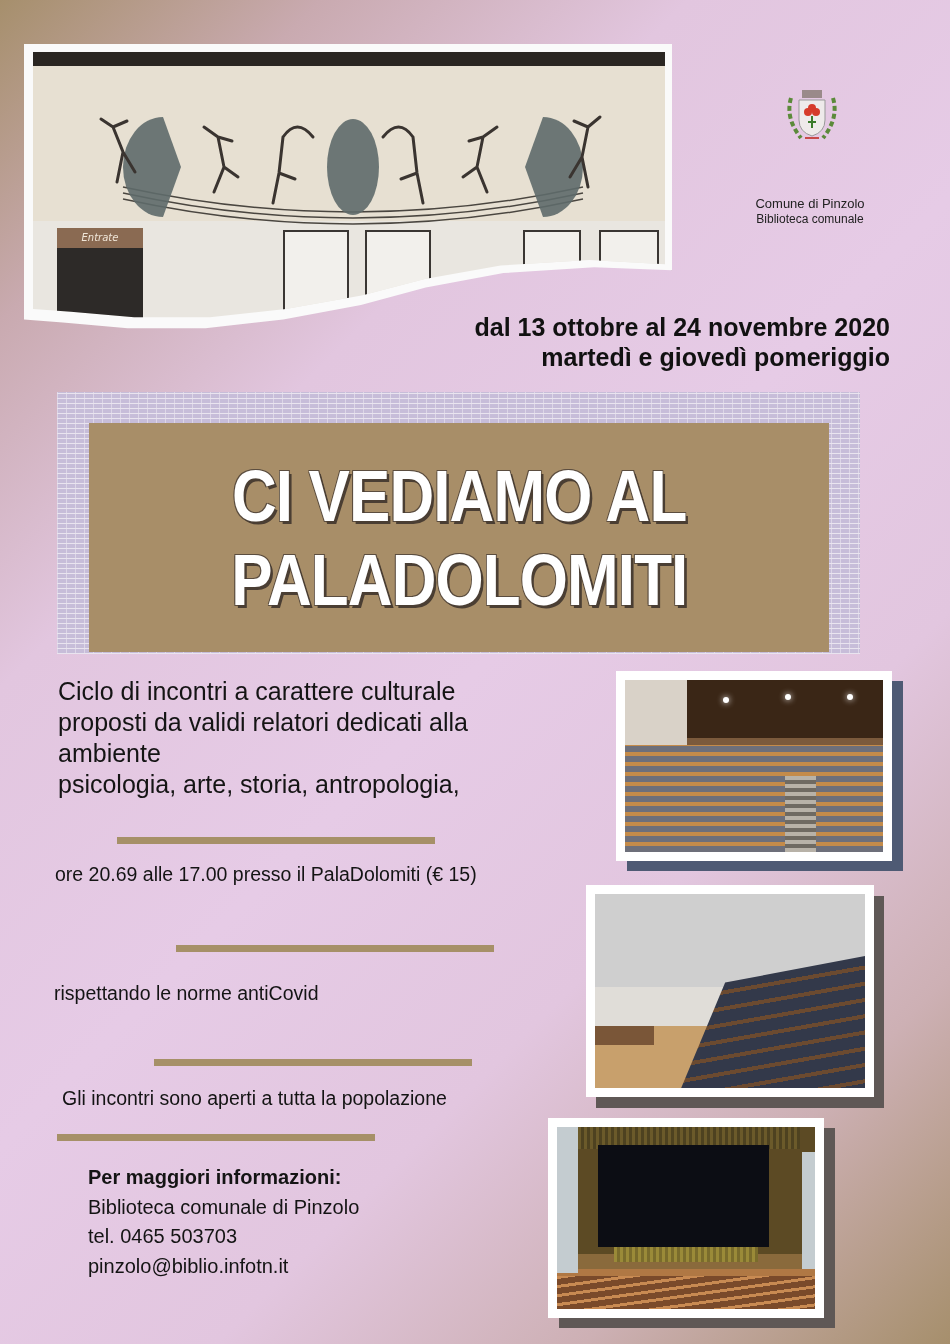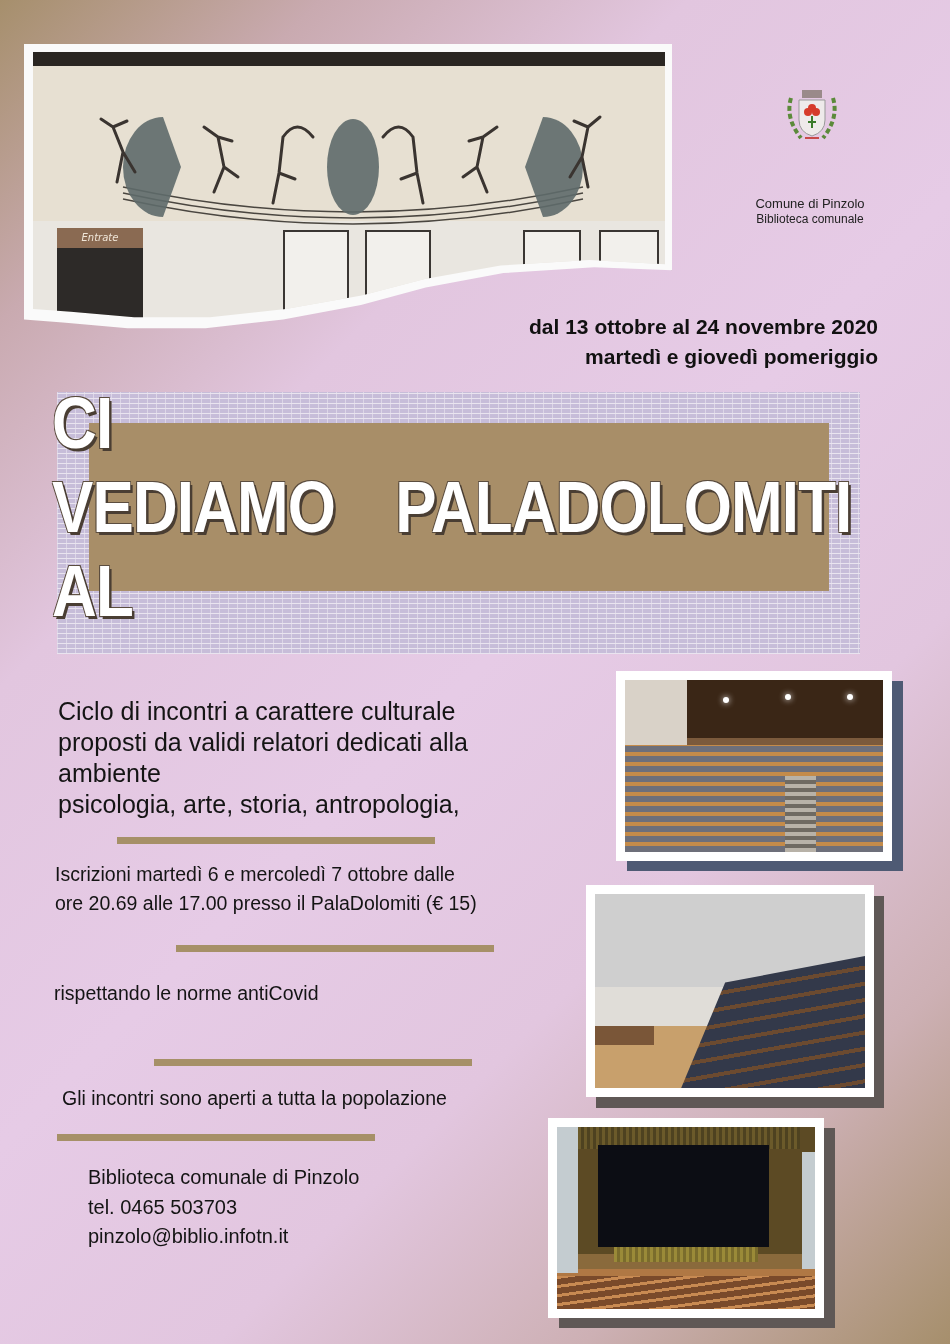--- a/index.html
+++ b/index.html
@@ -29,44 +29,44 @@
   .door { position: absolute; background: #2d2a28; }
   .door.light { background: #f2f0ec; border: 2px solid #3a3633; }
 
   
   .crest { left: 783px; top: 84px; width: 58px; height: 60px; }
   .crest-caption { left: 720px; top: 164px; width: 180px; text-align: center; font-family: "Liberation Sans", sans-serif; color: #222; margin-top: 32px; }
   .crest-caption .l1 { font-size: 13px; line-height: 16px; }
   .crest-caption .l2 { font-size: 12px; line-height: 15px; }
 
   
-  .dates { right: 72px; top: 312px; text-align: right; font-family: "Liberation Sans", sans-serif; font-weight: bold; font-size: 21px; line-height: 30px; color: #111; }
+  .dates { right: 60px; top: 312px; text-align: right; font-family: "Liberation Sans", sans-serif; font-weight: bold; font-size: 25px; line-height: 30px; color: #111; }
 
   
   .title-outer {
     left: 57px; top: 392px; width: 803px; height: 262px;
     background-color: #c7bdd9;
     background-image:
       repeating-linear-gradient(0deg, #e9e4ef 0 1px, transparent 1px 5px),
       repeating-linear-gradient(90deg, #ddd6e7 0 1px, transparent 1px 9px);
   }
   .title-inner {
-    left: 89px; top: 423px; width: 740px; height: 168px;
+    left: 89px; top: 423px; width: 740px; height: 229px;
     background: #a88e68;
-    display: flex; flex-direction: row; align-items: center; justify-content: center;
+    display: flex; flex-direction: column; align-items: center; justify-content: center;
   }
   .title-line {
     font-family: "Liberation Sans", sans-serif; font-weight: bold;
     font-size: 72px; line-height: 84px; color: #fff; letter-spacing: -1px;
     transform: scaleX(0.86);
     text-shadow: 3px 3px 0 #4a3e33, -1px -1px 0 #5b4d3f, 1px -1px 0 #5b4d3f, -1px 1px 0 #5b4d3f;
   }
 
   
-  .intro { left: 58px; top: 676px; width: 540px; font-family: "Liberation Sans", sans-serif; font-size: 25px; line-height: 31px; color: #141414; margin-top: 20px; }
+  .intro { left: 58px; top: 676px; width: 540px; font-family: "Liberation Sans", sans-serif; font-size: 25px; line-height: 31px; color: #141414; }
   .rule { height: 7px; background: #a69068; position: absolute; }
   .para { font-family: "Liberation Sans", sans-serif; font-size: 19.5px; line-height: 29px; color: #141414; }
   .info { left: 88px; top: 1163px; font-family: "Liberation Sans", sans-serif; font-size: 20px; line-height: 29.5px; color: #141414; }
   .info .bold { font-weight: bold; }
 
   
   .ph-shadow { position: absolute; background: #4e5a74; }
   .ph-shadow.dark { background: #5f5856; }
   .ph-frame { position: absolute; background: #fff; padding: 9px; }
   .ph { width: 100%; height: 100%; position: relative; overflow: hidden; }
@@ -150,34 +150,34 @@
 
 <div class="abs intro">
   <div>Ciclo di incontri a carattere culturale</div>
   <div>proposti da validi relatori dedicati alla</div>
   <div>ambiente</div>
   <div>psicologia, arte, storia, antropologia,</div>
 </div>
 <div class="rule" style="left:117px; top:837px; width:318px;"></div>
 
 <div class="abs para" style="left:55px; top:860px;">
-  <div>Iscrizioni  martedì 6 e mercoledì 7 ottobre dalle</div>
   <div>ore 20.69 alle 17.00 presso il PalaDolomiti  (€ 15)</div>
 </div>
 <div class="rule" style="left:176px; top:945px; width:318px;"></div>
 
 <div class="abs para" style="left:54px; top:979px;">
   <div>rispettando le norme antiCovid</div>
 </div>
 <div class="rule" style="left:154px; top:1059px; width:318px;"></div>
 
 <div class="abs para" style="left:62px; top:1084px;">Gli incontri sono aperti a tutta la popolazione</div>
 <div class="rule" style="left:57px; top:1134px; width:318px;"></div>
 
 <div class="abs info">
+  <div class="bold">Per maggiori informazioni:</div>
   <div>Biblioteca comunale di Pinzolo</div>
   <div>tel. 0465 503703</div>
   <div>pinzolo@biblio.infotn.it</div>
 </div>
 
 <div class="ph-shadow" style="left:627px; top:681px; width:276px; height:190px;"></div>
 <div class="ph-frame" style="left:616px; top:671px; width:276px; height:190px;">
   <div class="ph ph1" title="Auditorium seating viewed from stage">
     <div class="wall"></div>
     <div class="seats"></div>

